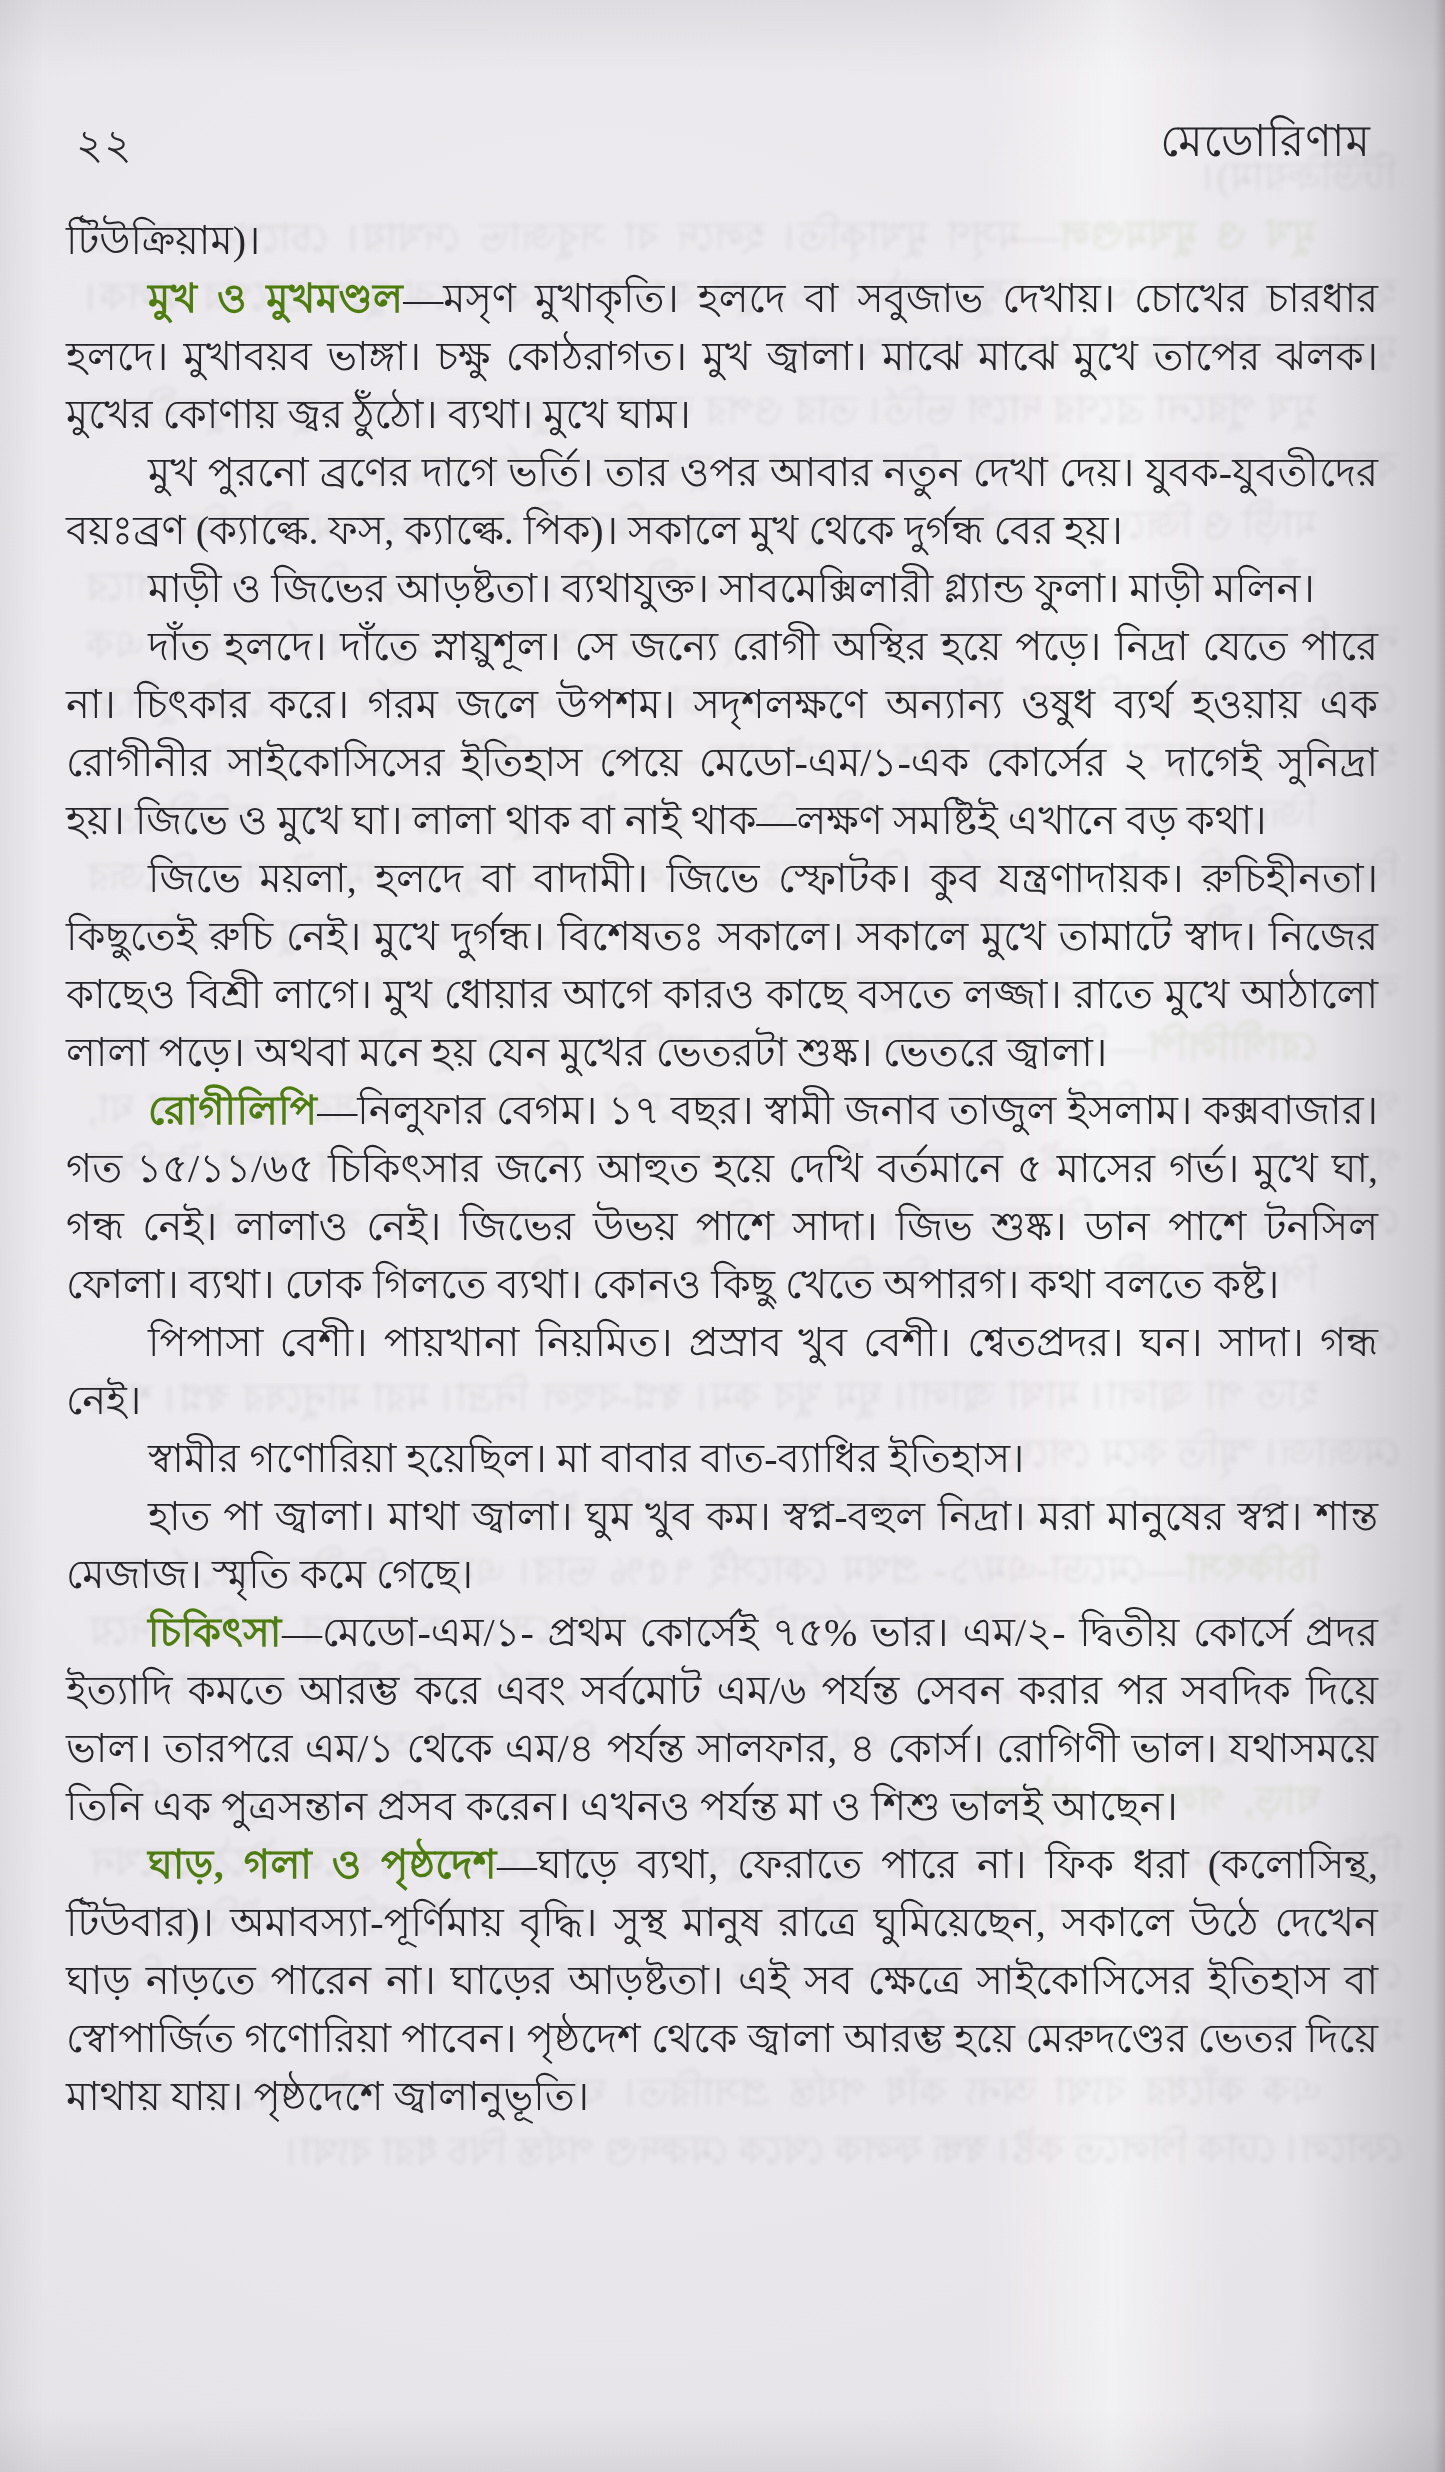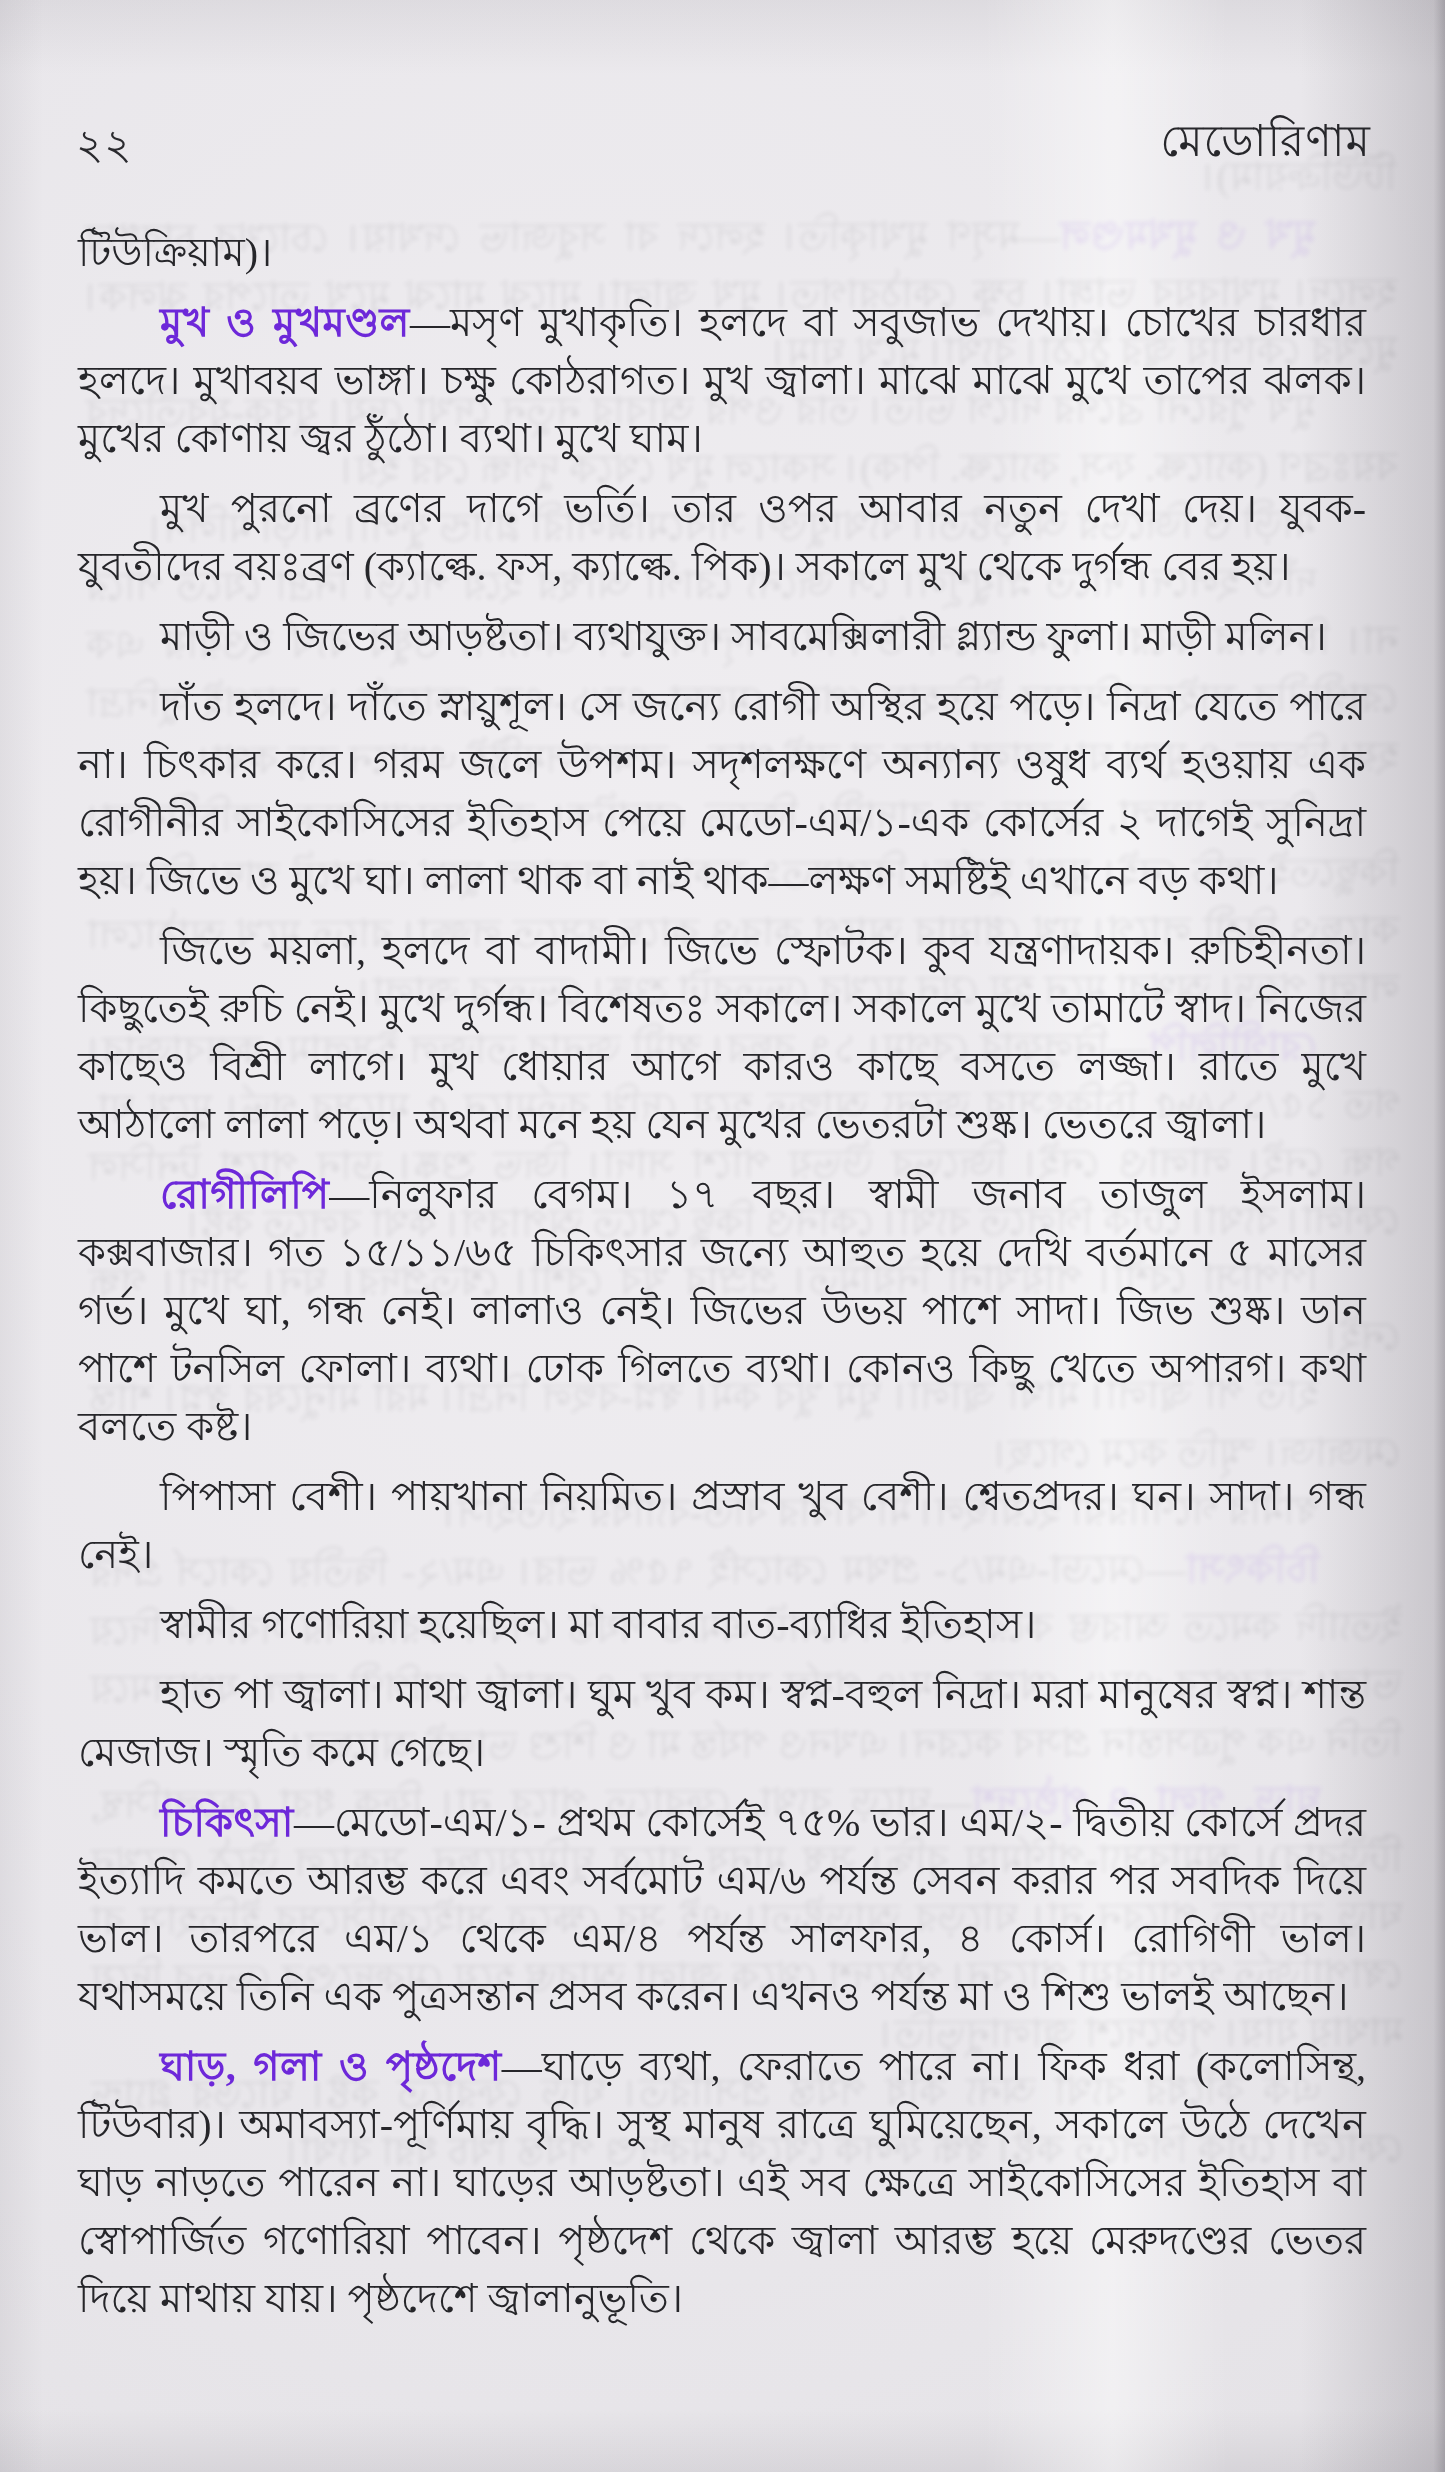--- a/index.html
+++ b/index.html
@@ -29,23 +29,23 @@
   }
   .running-title{
     position:absolute;left:0;right:0;top:0;text-align:right;
     font-size:44px;letter-spacing:1px;color:#27272b;
   }
   .body-text{
     position:absolute;left:66px;top:212px;width:1312px;
     font-size:40px;line-height:58px;color:#26262a;
     text-align:justify;
   }
-  .body-text p{margin:12px;padding:0;}
+  .body-text p{margin:0;padding:0;}
   .body-text p.indent{text-indent:82px;}
-  .body-text b{font-weight:bold;color:#6d28d9;letter-spacing:0.5px;}
+  .body-text b{font-weight:bold;color:#4d7c0f;letter-spacing:0.5px;}
   
   .ghost{
     position:absolute;left:40px;top:150px;width:1360px;
     transform:scaleX(-1) rotate(0.2deg);
     filter:blur(2px);
     opacity:0.085;
     color:#3a3a40;
     font-size:40px;line-height:57px;text-align:justify;
     pointer-events:none;
   }

